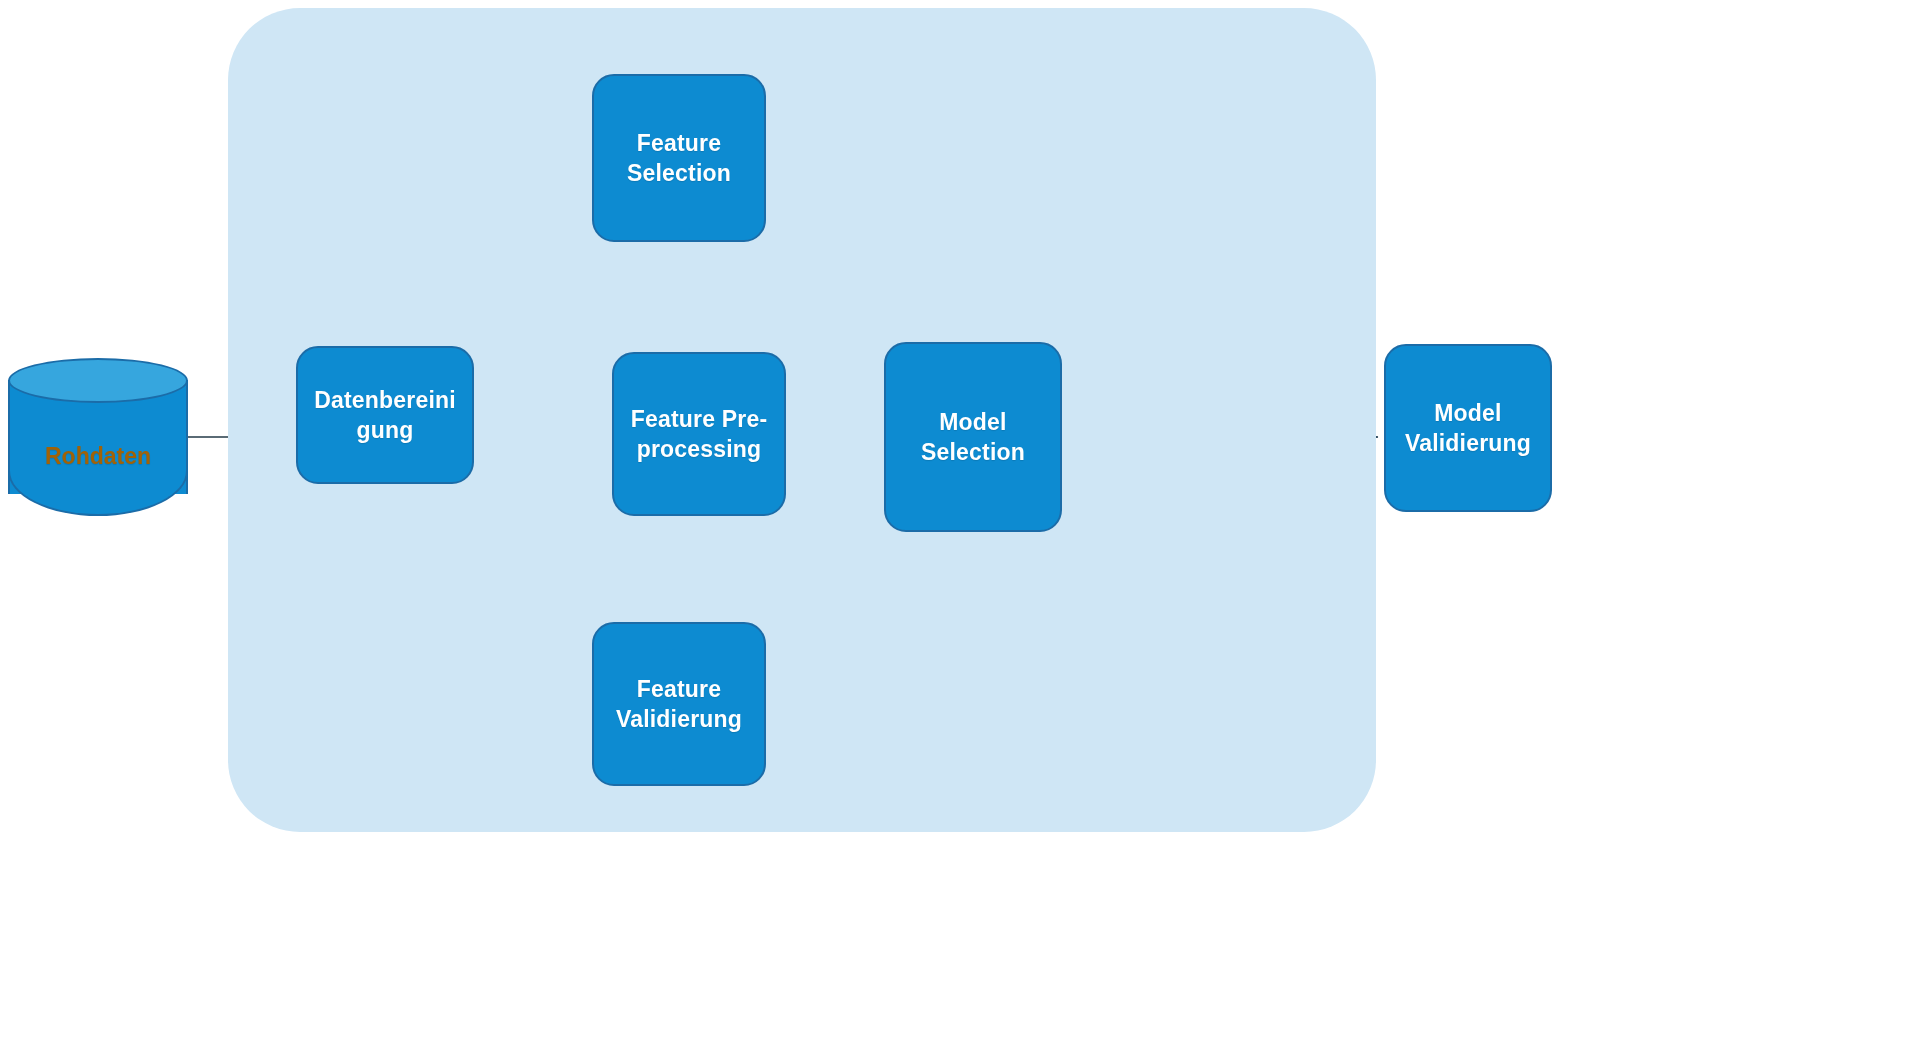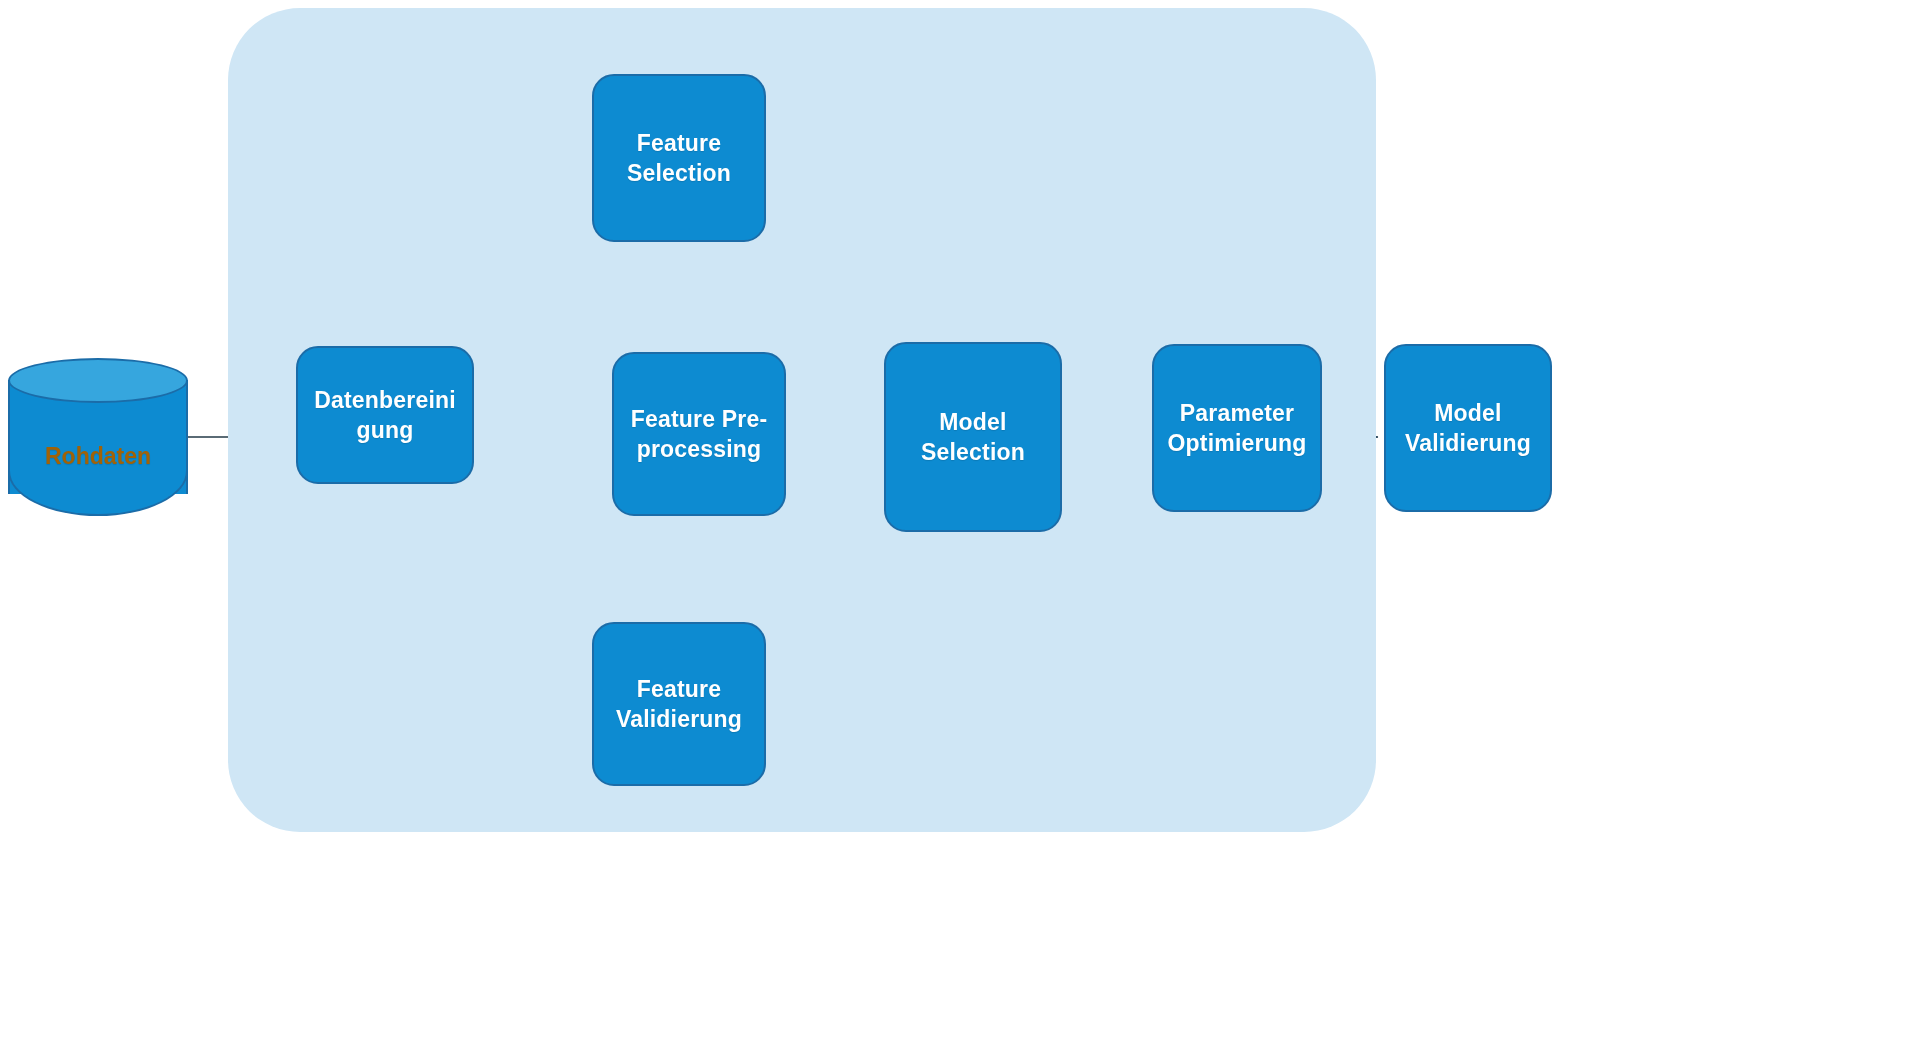--- a/index.html
+++ b/index.html
@@ -176,26 +176,20 @@
     </div>
   </div>
 
   <div class="node" style="left:884px; top:342px; width:178px; height:190px;">
     <div>
       <span>Model</span>
       <span>Selection</span>
     </div>
   </div>
 
-  <div class="node" style="left:1152px; top:344px; width:170px; height:168px;">
-    <div>
-      <span>Parameter</span>
-      <span>Optimierung</span>
-    </div>
-  </div>
 
   <div class="node" style="left:1384px; top:344px; width:168px; height:168px;">
     <div>
       <span>Model</span>
       <span>Validierung</span>
     </div>
   </div>
 
 </div>
 

